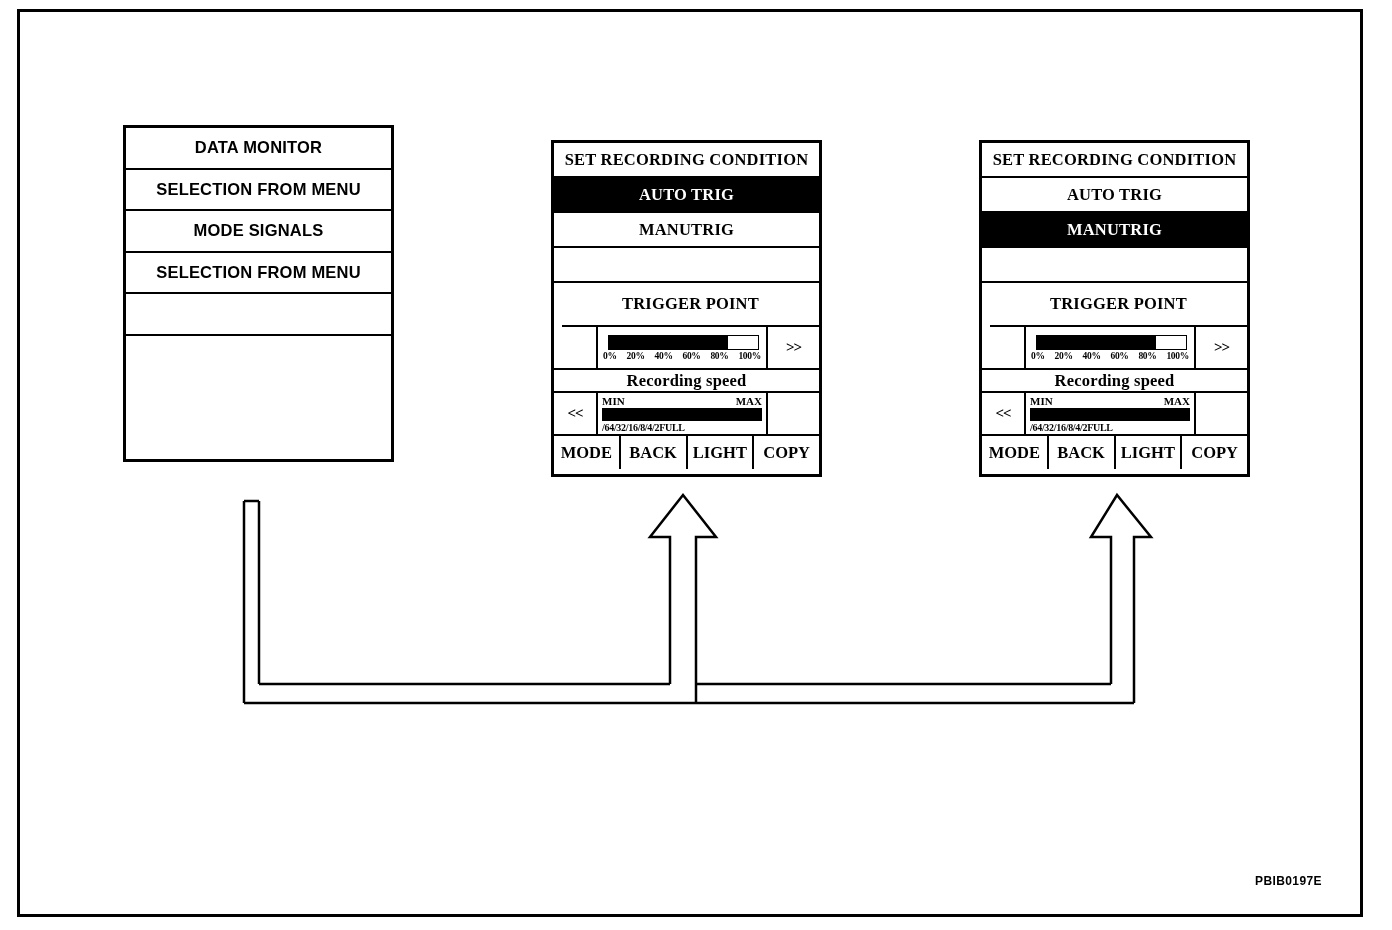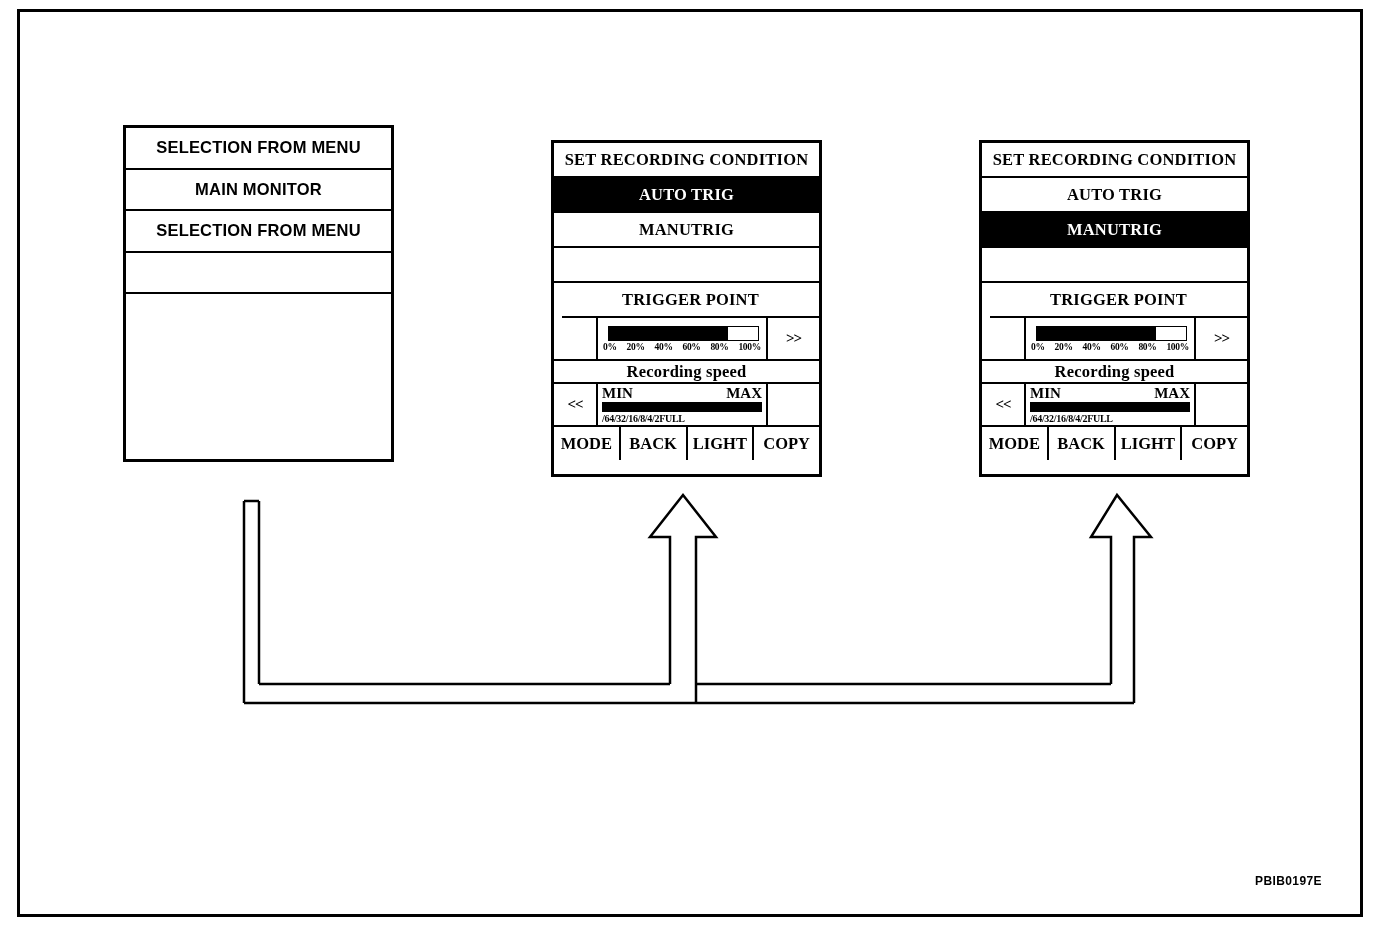--- a/index.html
+++ b/index.html
@@ -33,21 +33,21 @@
   #panel-left .prow{height:41.5px;font-size:16.5px;}
 
   
   .panel-rec{width:271px;height:337px;top:128px;font-family:Liberation Serif, serif;}
   #panel-mid{left:531px;}
   #panel-right{left:959px;}
   .panel-rec .prow{font-size:16.5px;}
   .r-title{height:35px;}
   .r-trig{height:35px;}
   .r-blank{height:35px;}
-  .r-tp{height:35px;margin-left:8px;}
+  .r-tp{height:44px;margin-left:8px;}
   .r-bar{height:41px;border-bottom:2px solid #000;display:flex;}
   .r-speed{height:23px;font-size:16.5px;}
   .r-bar2{height:41px;border-bottom:2px solid #000;display:flex;}
   .r-btns{height:33px;display:flex;border-bottom:none;}
 
   .cell-l{width:44px;box-sizing:border-box;border-right:2px solid #000;
           display:flex;align-items:center;justify-content:center;
           font-size:15px;font-weight:bold;letter-spacing:-1px;}
   .cell-r{width:53px;box-sizing:border-box;border-left:2px solid #000;
           display:flex;align-items:center;justify-content:center;
@@ -60,21 +60,21 @@
   
   .tp-track{height:15px;border:1.5px solid #000;box-sizing:border-box;
             background:#fff;position:relative;margin:0 3px 0 6px;}
   .tp-fill{position:absolute;left:0;top:0;bottom:0;background:#000;}
   .tp-scale{display:flex;justify-content:space-between;
             font-size:9.5px;font-weight:bold;letter-spacing:-.3px;
             padding:0 1px;margin-top:1px;}
 
   
   .sp-head{display:flex;justify-content:space-between;
-           font-size:15px;font-weight:bold;line-height:1;text-align:center;}
+           font-size:11px;font-weight:bold;line-height:1;text-align:center;}
   .sp-track{height:13px;border:0;box-sizing:border-box;background:#fff;
             position:relative;margin-top:1px;}
   .sp-fill{position:absolute;left:0;top:0;bottom:0;background:#000;}
   .sp-scale{display:flex;justify-content:flex-start;
             font-size:10px;font-weight:bold;letter-spacing:-.3px;margin-top:1px;}
 
   .btn{flex:1;box-sizing:border-box;border-right:2px solid #000;
        display:flex;align-items:center;justify-content:center;
        font-size:16.5px;font-weight:bold;}
   .btn:last-child{border-right:none;text-align:right;}
@@ -87,22 +87,23 @@
     position:absolute;right:38px;bottom:26px;
     font-size:12px;font-weight:bold;letter-spacing:.4px;
   }
 </style>
 </head>
 <body>
 
 <div id="page-frame">
 
   <div class="panel" id="panel-left">
+    <div class="prow">DATA MONITOR</div>
     <div class="prow">SELECTION FROM MENU</div>
-    <div class="prow">MAIN MONITOR</div>
+    <div class="prow">MODE SIGNALS</div>
     <div class="prow">SELECTION FROM MENU</div>
     <div class="prow empty"></div>
     <div class="prow empty"></div>
   </div>
 
   <div class="panel panel-rec" id="panel-mid">
     <div class="prow r-title">SET RECORDING CONDITION</div>
     <div class="prow r-trig sel">AUTO TRIG</div>
     <div class="prow r-trig">MANUTRIG</div>
     <div class="prow r-blank empty"></div>

